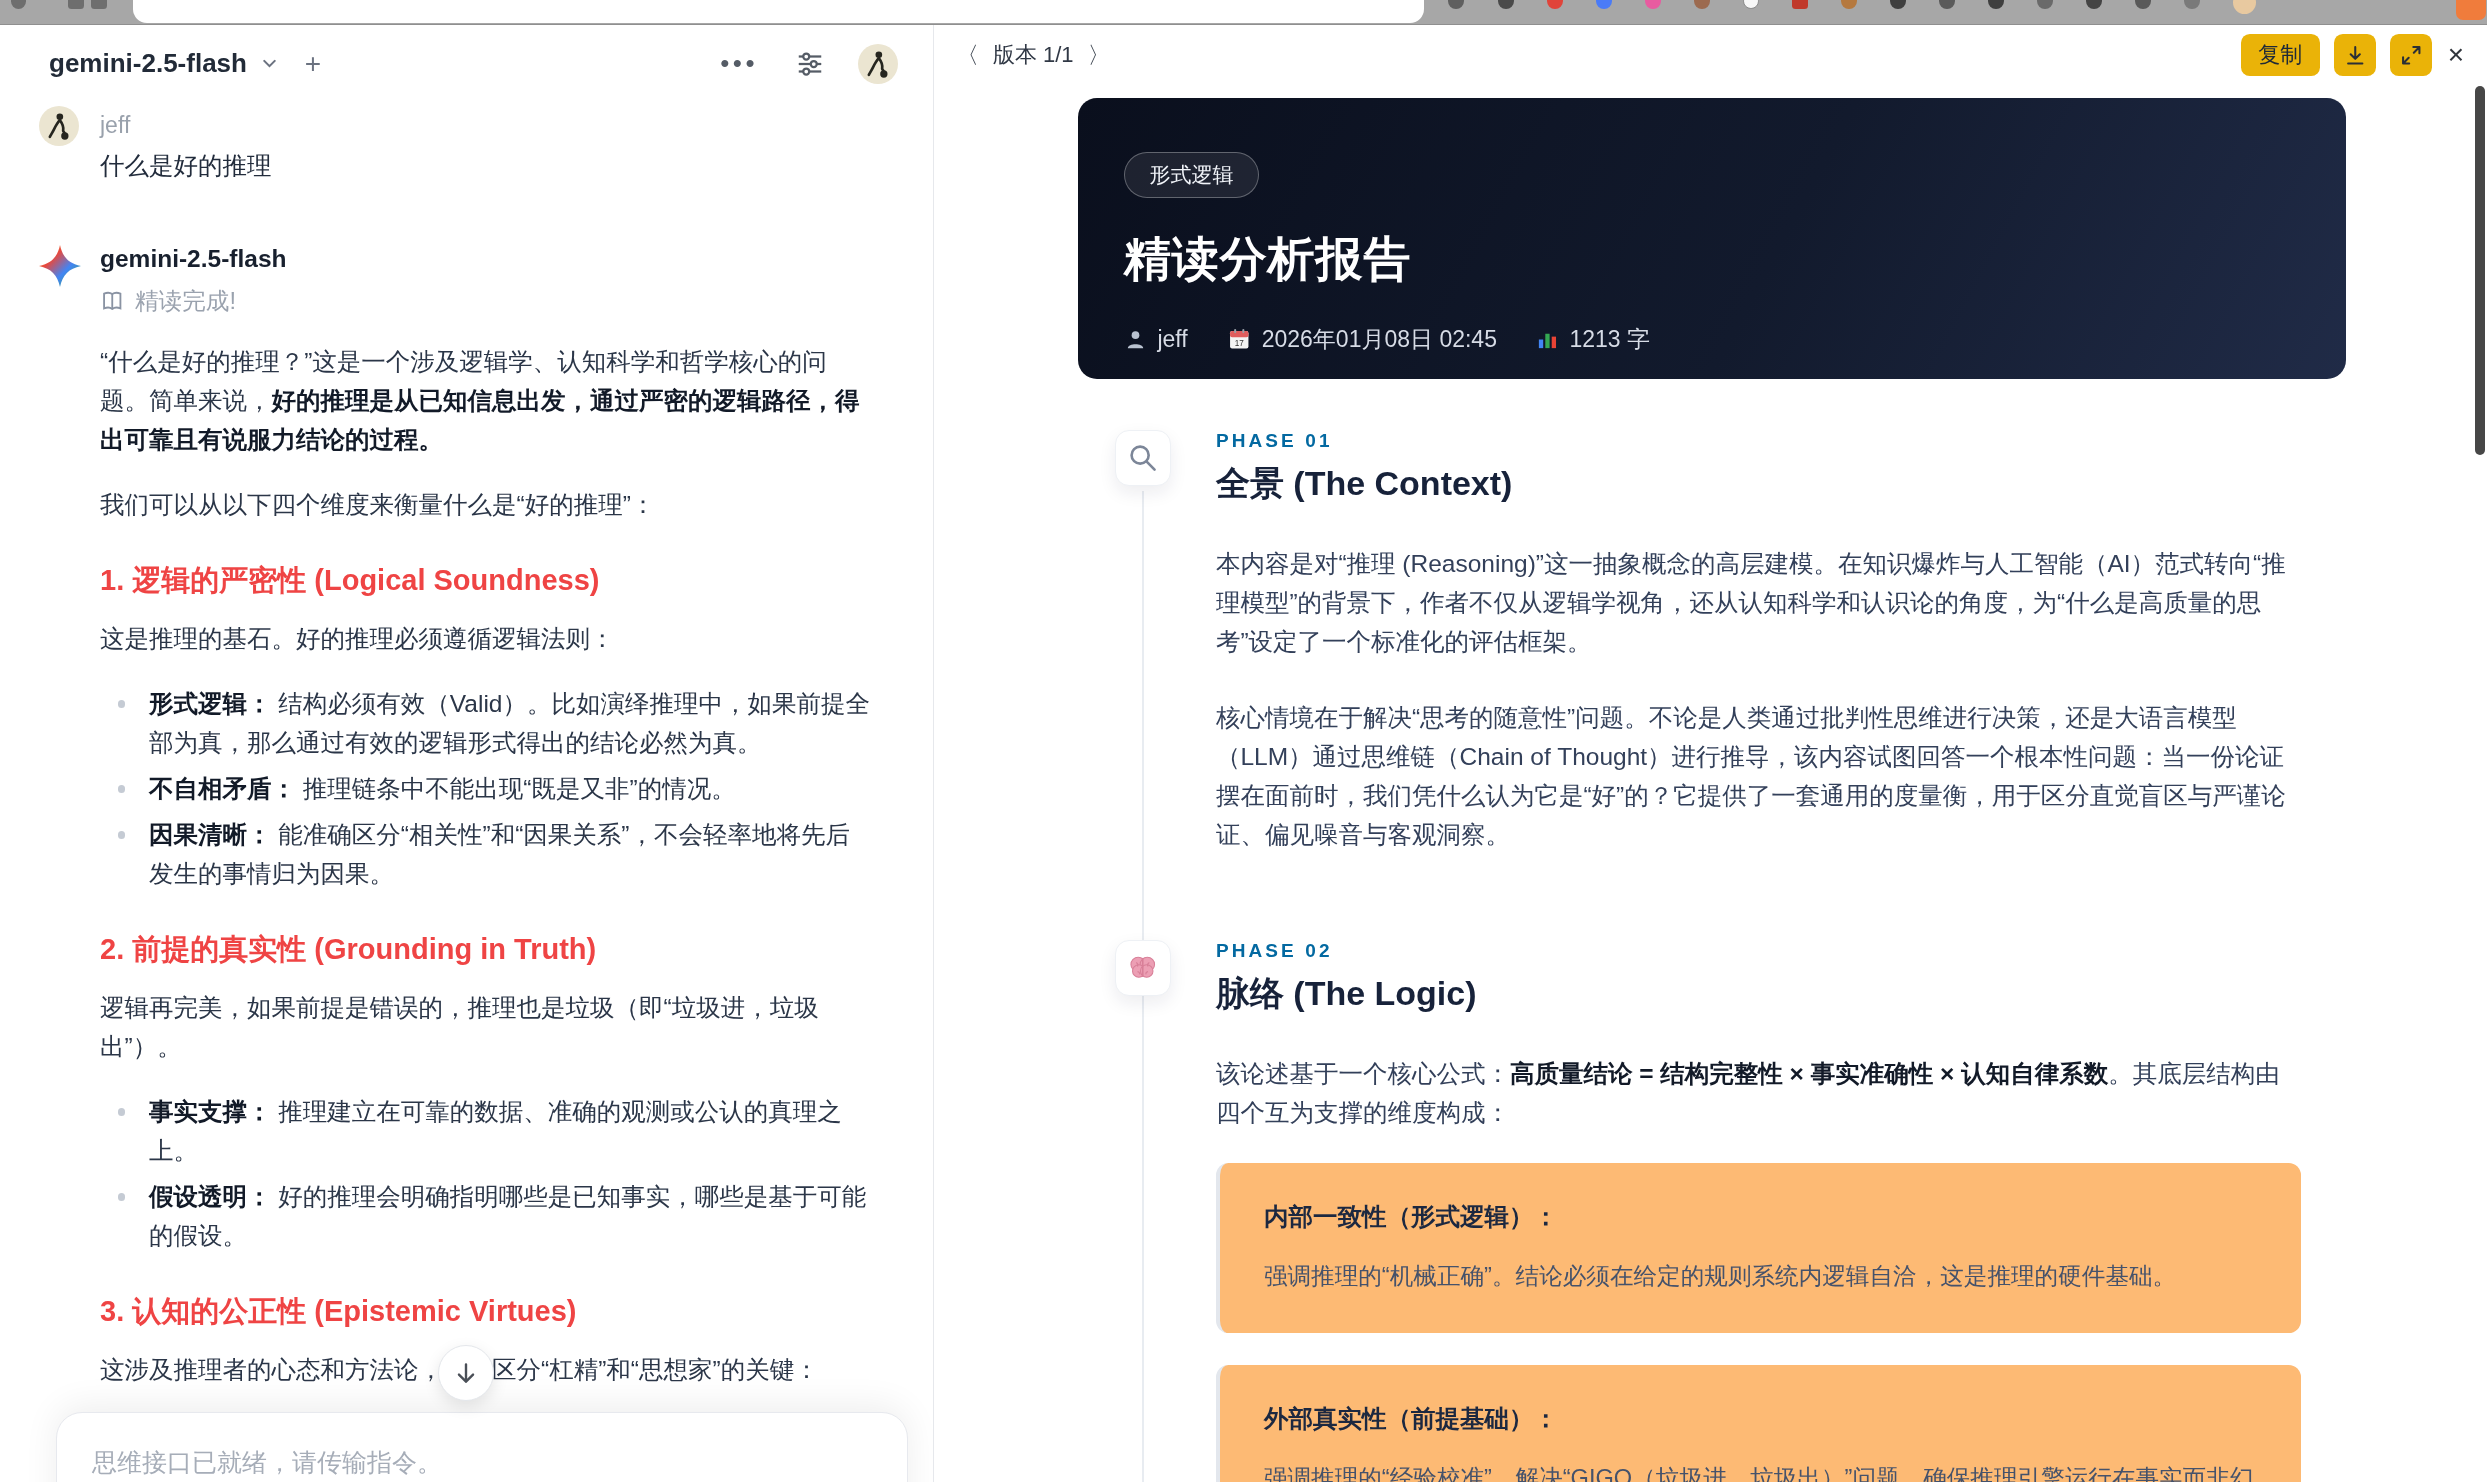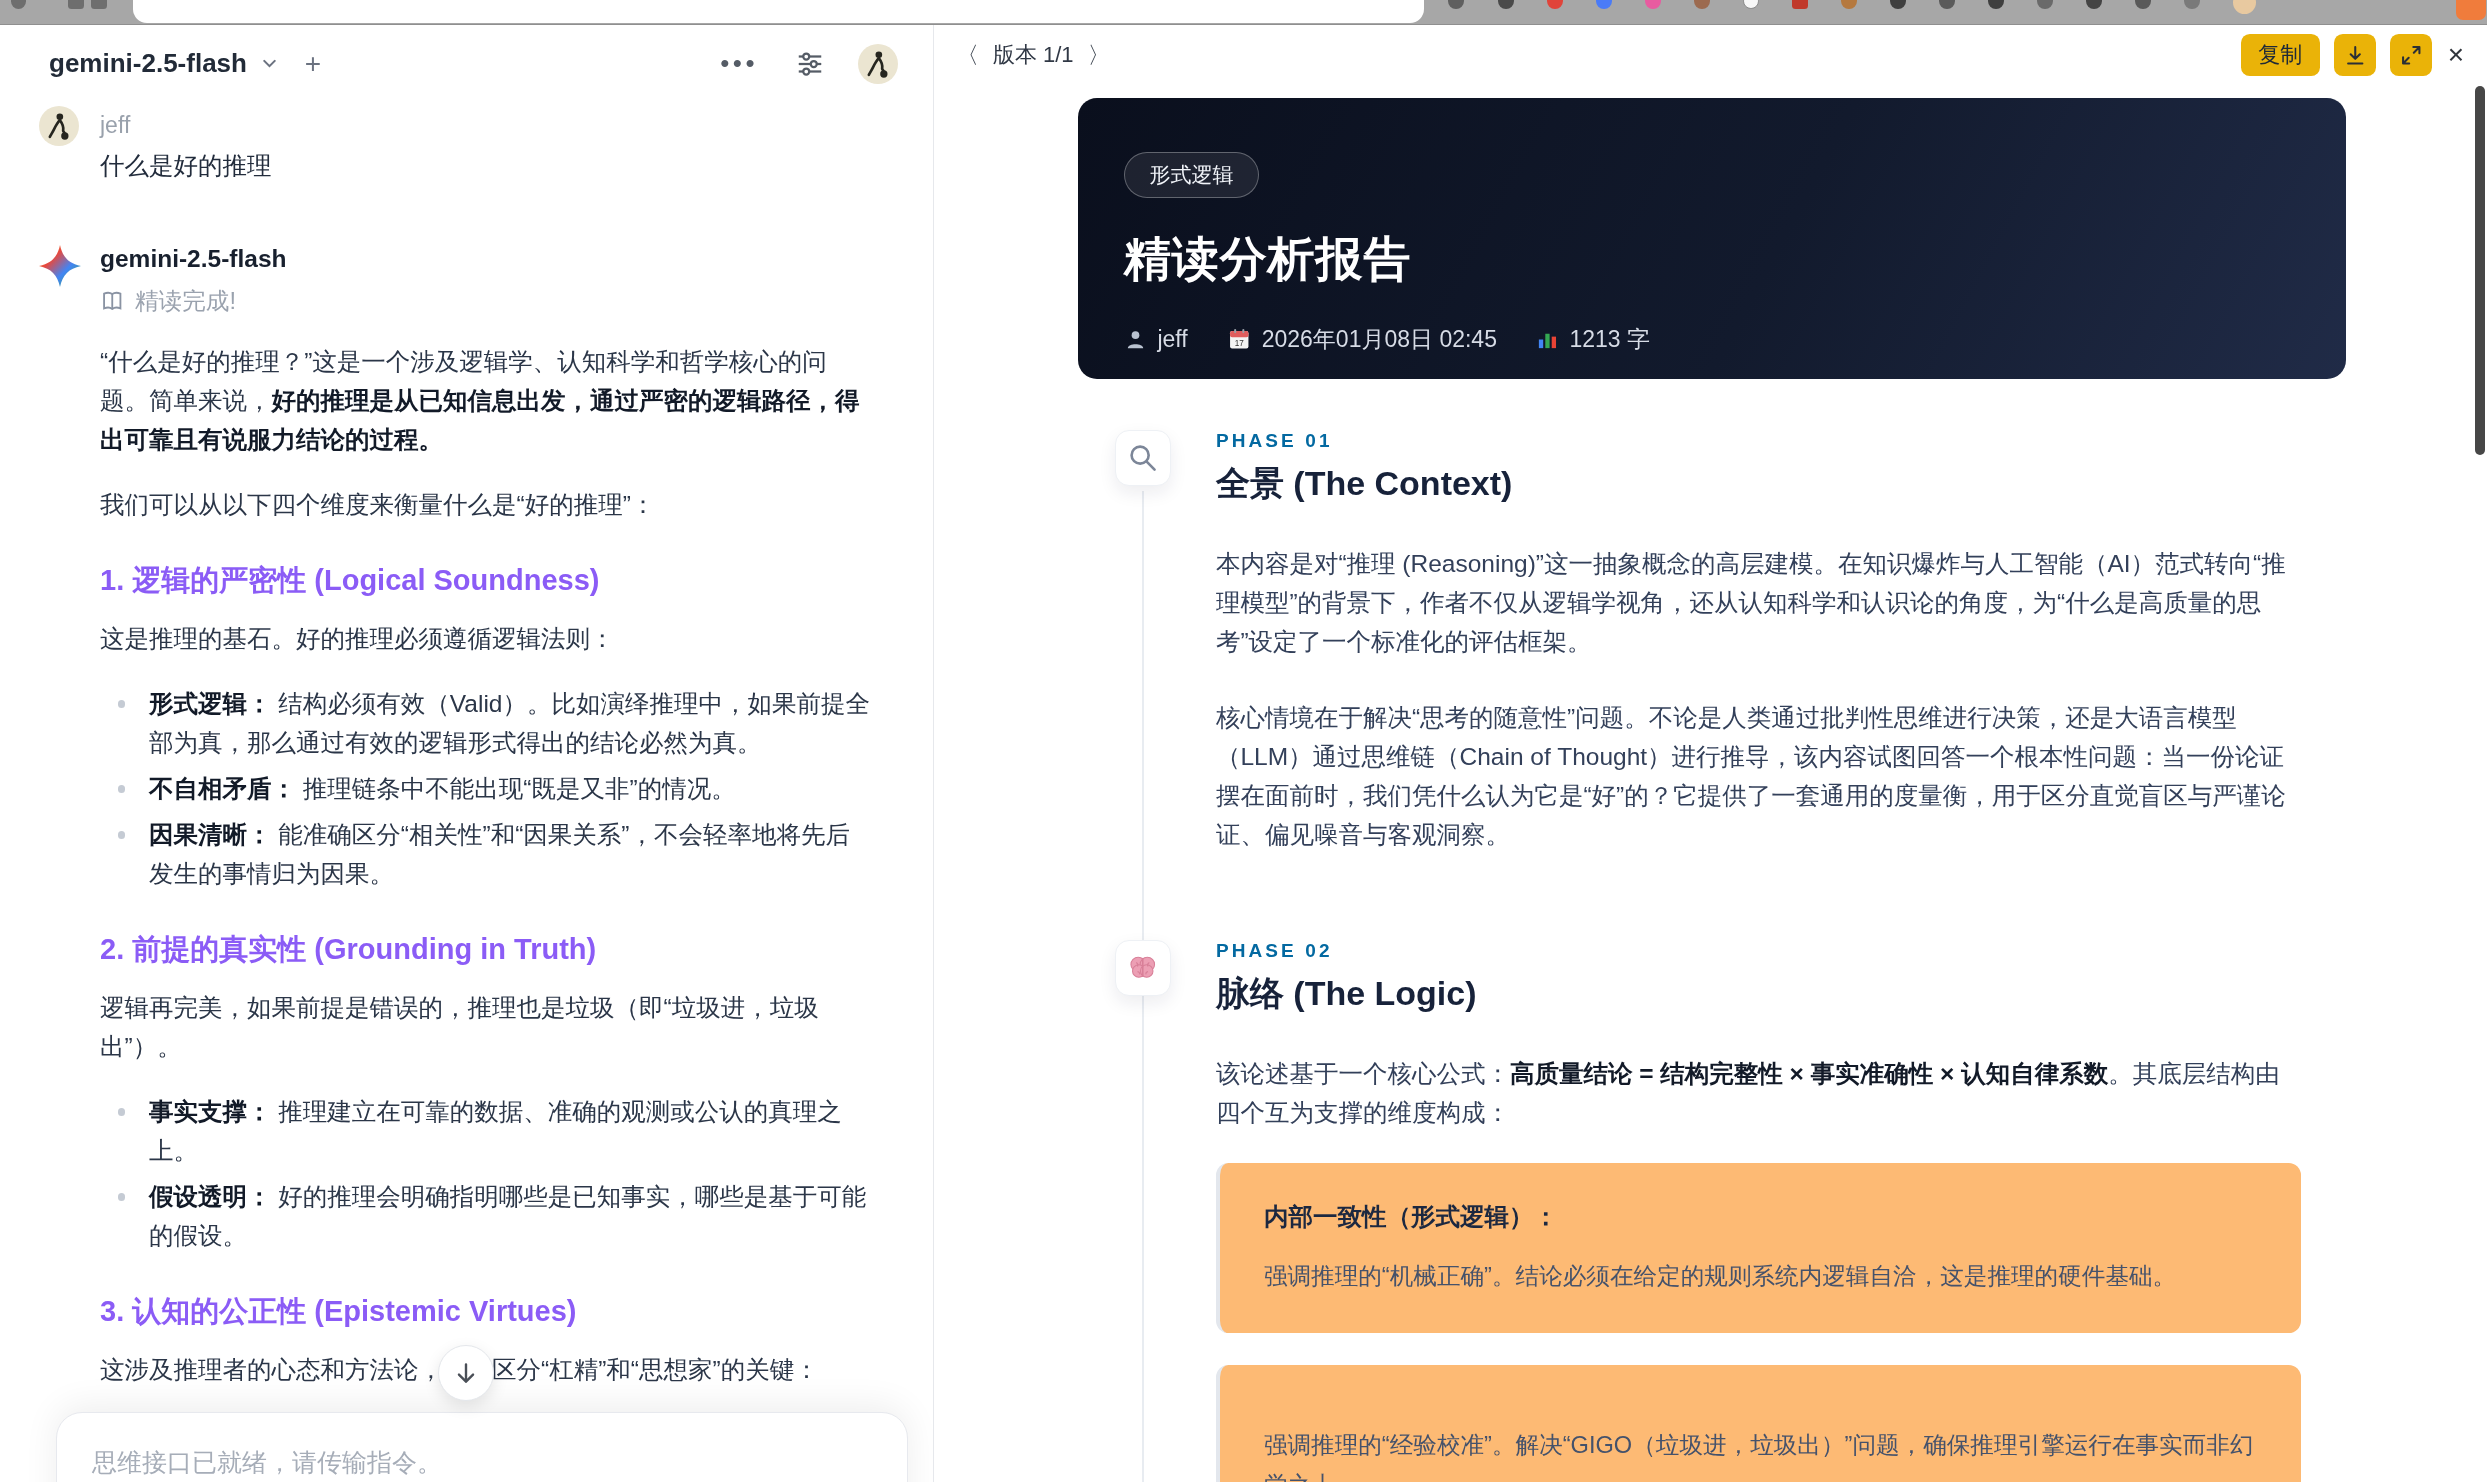--- a/index.html
+++ b/index.html
@@ -31,21 +31,21 @@
   .msg-user .texts { padding-top:5.3px; }
   .u-name { font-size:23px; color:#99a1ac; }
   .u-text { margin-top:10.5px; font-size:24.5px; color:#222c3c; }
 
   .msg-assistant { display:flex; gap:19px; margin-top:63px; }
   .a-col { width:770px; }
   .a-name { font-size:24.5px; font-weight:700; color:#18202e; }
   .a-status { display:flex; align-items:center; gap:10.5px; margin-top:12.3px; font-size:23.6px; color:#9aa2ae; }
   .a-body { margin-top:24.5px; font-size:24.5px; line-height:39px; color:#2b3648; }
   .a-body p { margin-bottom:26px; }
-  .a-body h3 { font-size:29px; font-weight:700; color:#8b5cf6; margin:37px 0 19px 0; }
+  .a-body h3 { font-size:29px; font-weight:700; color:#ef4444; margin:37px 0 19px 0; }
   .a-body ul { list-style:none; }
   .a-body li { position:relative; padding-left:49px; margin:7px 0; }
   .a-body li::before { content:""; position:absolute; left:17.5px; top:15.8px; width:7.9px; height:7.9px; border-radius:50%; background:#c5cbd4; }
   .term { font-weight:700; color:#121a28; }
   b.inlineb { color:#121a28; }
 
   .scroll-down-btn { position:absolute; left:438px; top:1320px; width:56px; height:56px; border-radius:50%;
     background:#fff; border:0.9px solid #e4e7eb; box-shadow:0 5.3px 15.8px rgba(0,0,0,.10);
     display:flex; align-items:center; justify-content:center; z-index:6; }
 
@@ -331,20 +331,21 @@
           <div class="phase-body">
             <div class="phase-label">PHASE 02</div>
             <div class="phase-title">脉络 (The Logic)</div>
             <p class="phase-par"><span>该论述基于一个核心公式：</span><b class="inlineb">高质量结论 = 结构完整性 × 事实准确性 × 认知自律系数</b><span>。其底层结构由四个互为支撑的维度构成：</span></p>
 
             <div class="logic-card">
               <div class="lc-title">内部一致性（形式逻辑）：</div>
               <div class="lc-body">强调推理的“机械正确”。结论必须在给定的规则系统内逻辑自洽，这是推理的硬件基础。</div>
             </div>
             <div class="logic-card">
+              <div class="lc-title">外部真实性（前提基础）：</div>
               <div class="lc-body">强调推理的“经验校准”。解决“GIGO（垃圾进，垃圾出）”问题，确保推理引擎运行在事实而非幻觉之上。</div>
             </div>
 
           </div>
         </div>
       </div>
     </div>
 
     <div class="scrollbar-thumb"></div>
   </div>

